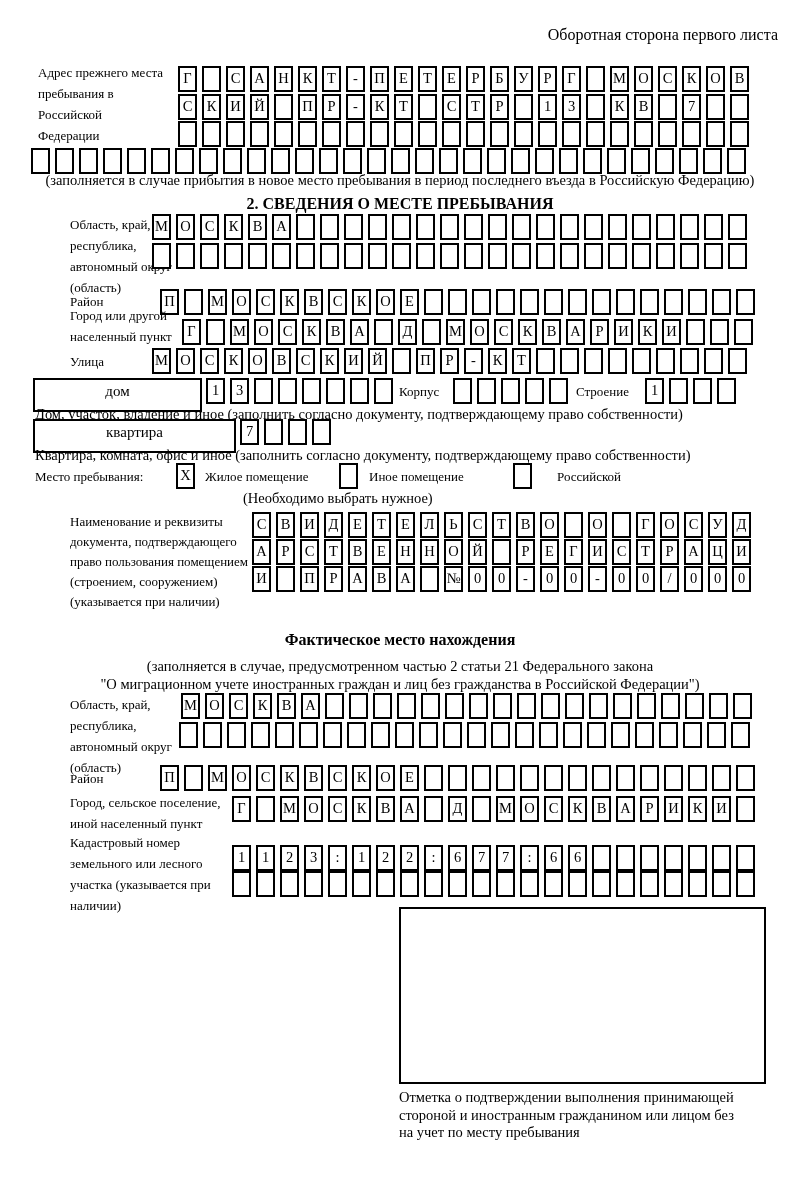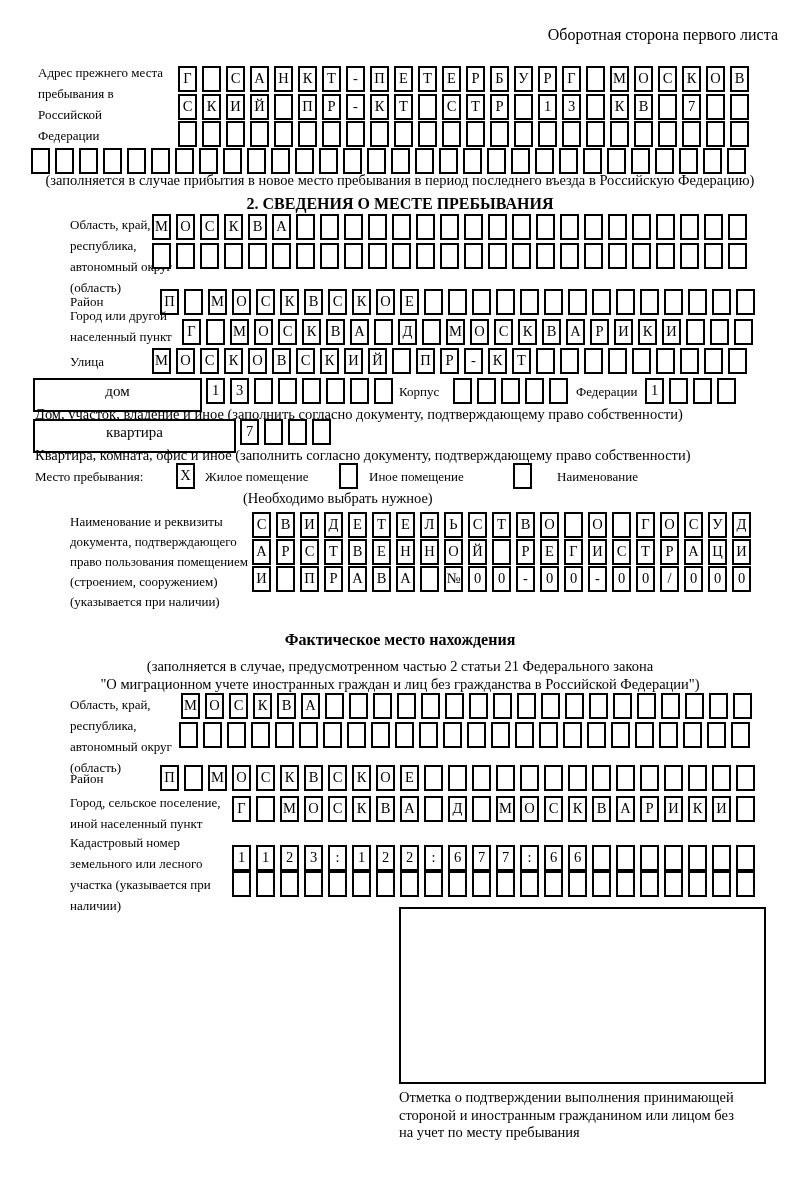--- a/index.html
+++ b/index.html
@@ -299,21 +299,21 @@
       <span class="cell"></span>
     </div>
   <div class="lbl" style="left:399px;top:381px;">Корпус</div>
   <div class="cellrow" style="left:453px;top:378px;">
       <span class="cell"></span>
       <span class="cell"></span>
       <span class="cell"></span>
       <span class="cell"></span>
       <span class="cell"></span>
     </div>
-  <div class="lbl" style="left:576px;top:381px;">Федерации</div>
+  <div class="lbl" style="left:576px;top:381px;">Строение</div>
   <div class="cellrow" style="left:645px;top:378px;">
       <span class="cell">1</span>
       <span class="cell"></span>
       <span class="cell"></span>
       <span class="cell"></span>
     </div>
   <div class="small-note" style="left:35px;top:405px;">Дом, участок, владение и иное (заполнить согласно документу, подтверждающему право собственности)</div>
 
   <div class="wbox" style="left:33px;top:419px;width:203px;">квартира</div>
   <div class="cellrow" style="left:240px;top:419px;">
@@ -323,21 +323,21 @@
       <span class="cell"></span>
     </div>
   <div class="small-note" style="left:35px;top:446px;">Квартира, комната, офис и иное (заполнить согласно документу, подтверждающему право собственности)</div>
 
   <div class="lbl" style="left:35px;top:466px;">Место пребывания:</div>
   <span class="cell" style="position:absolute;left:176px;top:463px;">X</span>
   <div class="lbl" style="left:205px;top:466px;">Жилое помещение</div>
   <span class="cell" style="position:absolute;left:339px;top:463px;"></span>
   <div class="lbl" style="left:369px;top:466px;">Иное помещение</div>
   <span class="cell" style="position:absolute;left:513px;top:463px;"></span>
-  <div class="lbl" style="left:557px;top:466px;">Наименование</div>
+  <div class="lbl" style="left:557px;top:466px;">Российской</div>
   <div class="small-note" style="left:243px;top:489px;">(Необходимо выбрать нужное)</div>
 
   <div class="lbl" style="left:70px;top:512px;width:192px;line-height:20px;">Наименование и реквизиты документа, подтверждающего право пользования помещением (строением, сооружением) (указывается при наличии)</div>
   <div class="cellrow" style="left:252px;top:512px;">
       <span class="cell">С</span>
       <span class="cell">В</span>
       <span class="cell">И</span>
       <span class="cell">Д</span>
       <span class="cell">Е</span>
       <span class="cell">Т</span>

